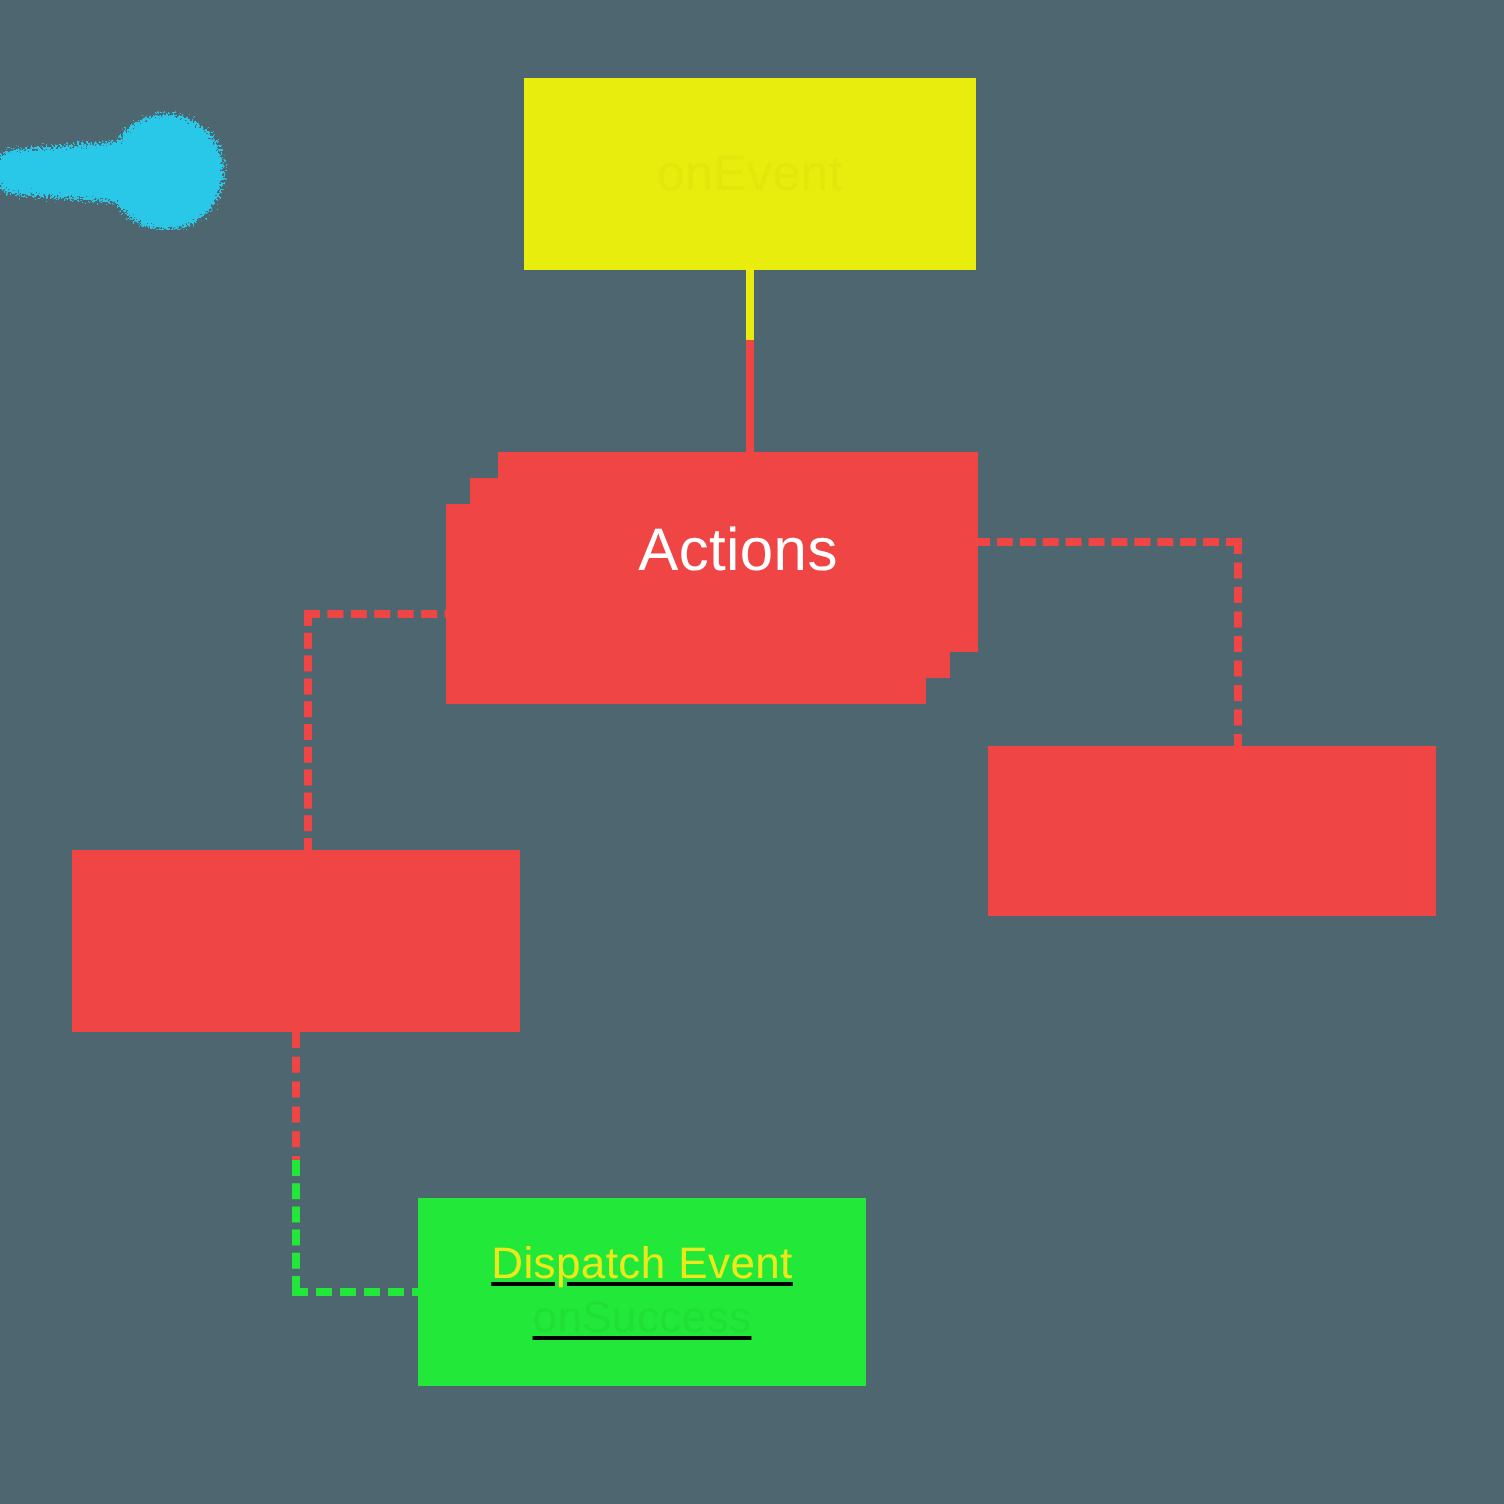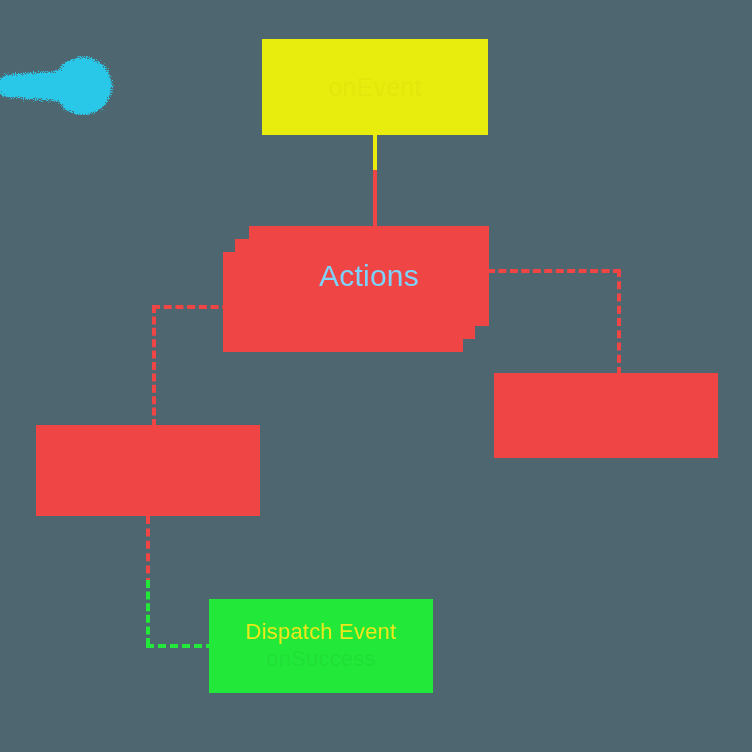--- a/index.html
+++ b/index.html
@@ -84,21 +84,21 @@
   }
   #node-actions .node-label {
     position: absolute;
     left: 26px;
     top: 0px;
     width: 240px;
     height: 100px;
     display: flex;
     align-items: center;
     justify-content: center;
-    color: #7dd3fc;
+    color: #ffffff;
     font-size: 30px;
   }
 
   
   #node-red-left {
     left: 36px;
     top: 425px;
     width: 224px;
     height: 91px;
     background: #F04545;
@@ -114,20 +114,21 @@
   }
 
   
   #node-dispatch {
     left: 209px;
     top: 599px;
     width: 224px;
     height: 94px;
     background: #22E83A;
     justify-content: center;
+    text-decoration: underline;
   }
   #node-dispatch .node-label {
     color: #EDE81B;
     font-size: 22px;
   }
   #node-dispatch .node-sublabel {
     color: #20DF37; 
     font-size: 22px;
     margin-top: 2px;
   }

